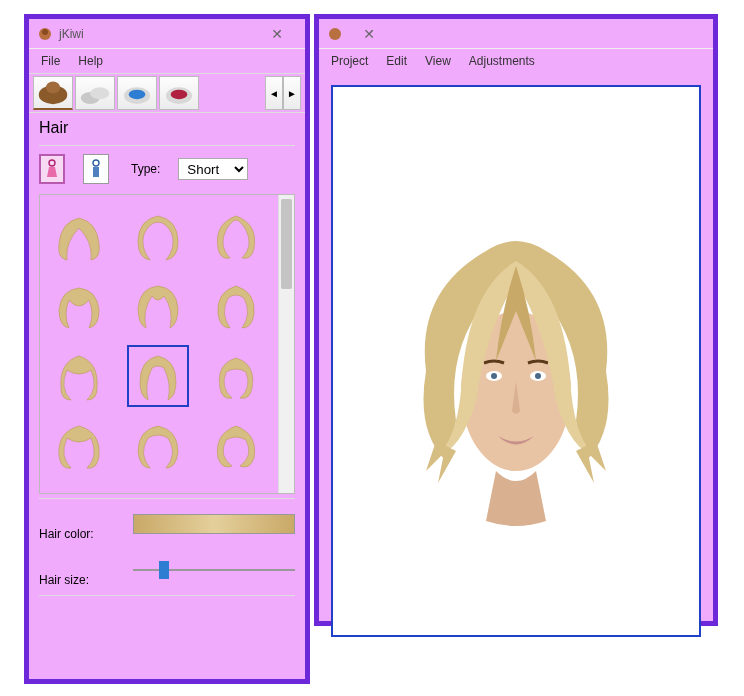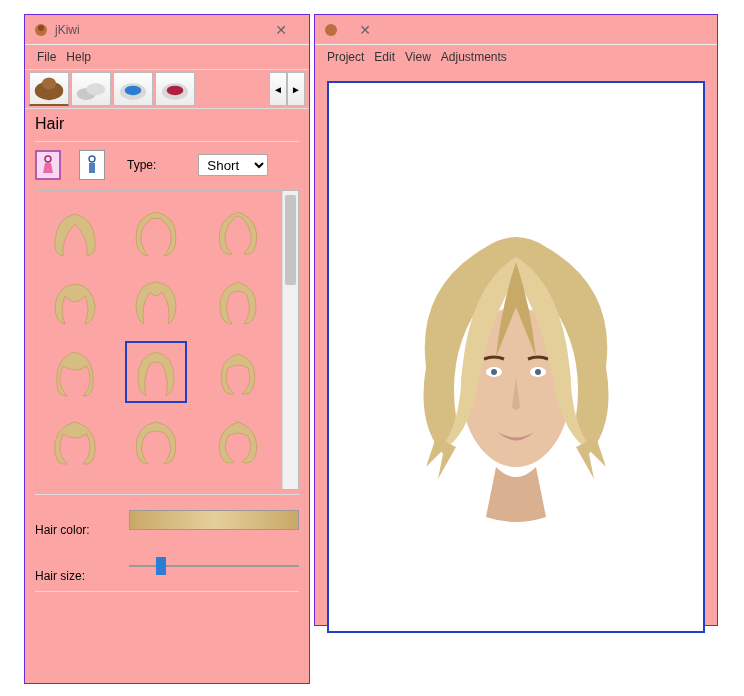--- a/index.html
+++ b/index.html
@@ -7,22 +7,22 @@
   font-family: "Segoe UI", Tahoma, sans-serif;
   font-size: 12px;
   background: #fff;
   width: 744px;
   height: 696px;
   position: relative;
   overflow: hidden;
 }
 .window {
   position: absolute;
-  background: #fca5a5;
-  border: 1px solid #6d28d9;
+  background: #f0abfc;
+  border: 5px solid #6d28d9;
 }
 .w-left { left: 24px; top: 14px; width: 286px; height: 670px; }
 .w-right { left: 314px; top: 14px; width: 404px; height: 612px; }
 
 .titlebar {
   display: flex;
   align-items: center;
   height: 30px;
   padding: 0 8px;
   border-bottom: 1px solid #eee;
@@ -32,21 +32,21 @@
 }
 .titlebar .t-label { flex: 1; color: #555; font-size: 12px; }
 .titlebar .close {
   width: 40px; height: 28px;
   display: flex; align-items: center; justify-content: center;
   color: #666; font-size: 14px;
 }
 
 .menubar {
   display: flex;
-  gap: 10px;
+  gap: 18px;
   padding: 4px 12px;
   height: 24px;
   align-items: center;
 }
 .menubar span { color: #333; cursor: default; }
 
 .toolbar {
   display: flex;
   align-items: center;
   border-top: 1px solid #ddd;
@@ -98,21 +98,20 @@
 }
 .gender-btn svg { width: 14px; height: 20px; }
 
 label.type-label { margin-left: 4px; }
 select.type-select {
   height: 22px;
   border: 1px solid #aaa;
   padding: 0 4px;
   min-width: 70px;
   background: #fff;
-  margin-left: 24px;
 }
 
 .style-grid-wrap {
   margin: 4px 10px;
   border: 1px solid #bbb;
   height: 300px;
   position: relative;
   overflow: hidden;
 }
 .style-grid {

